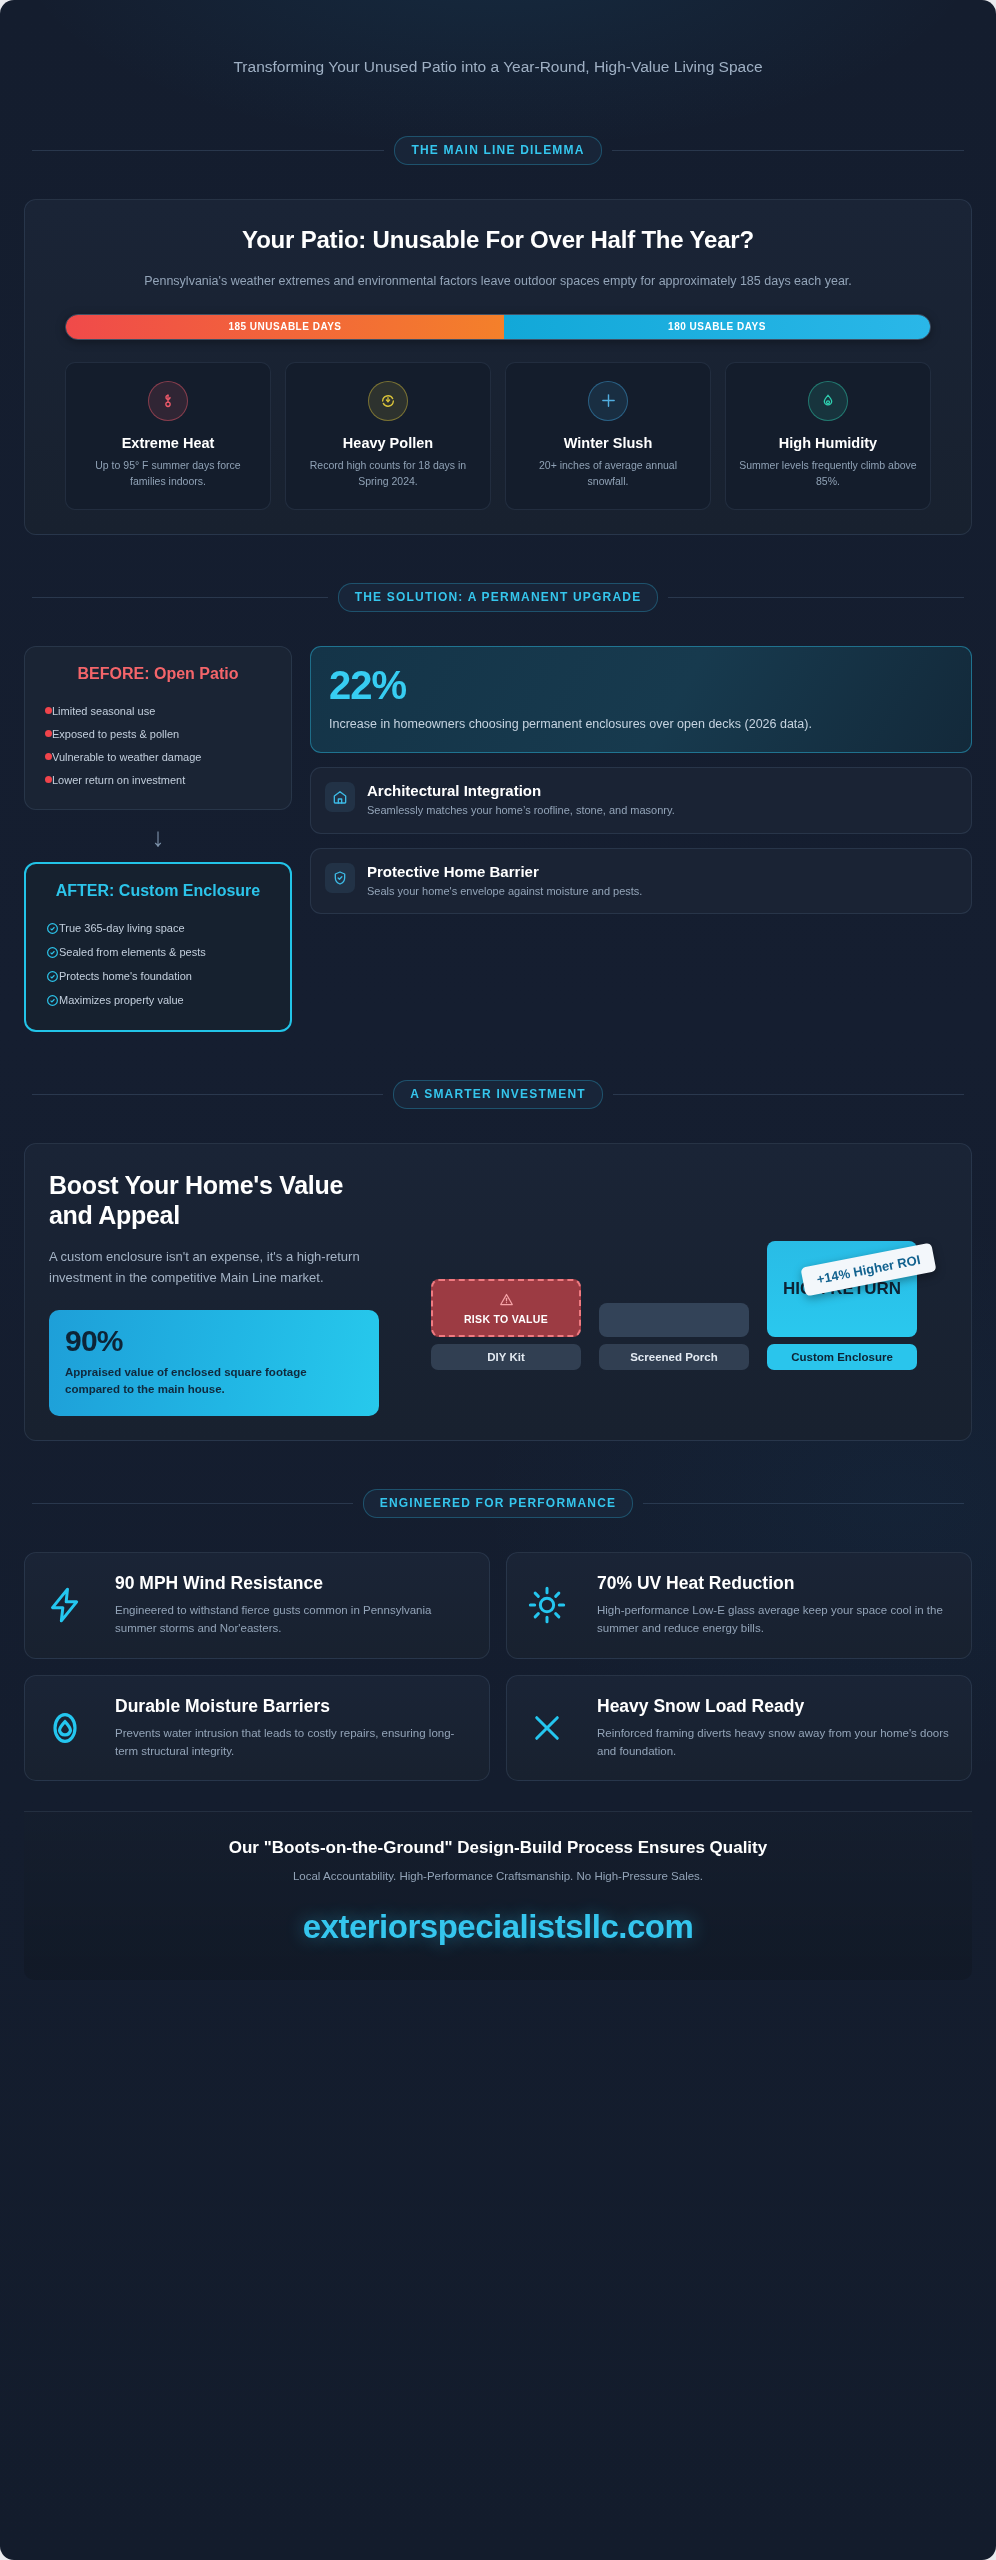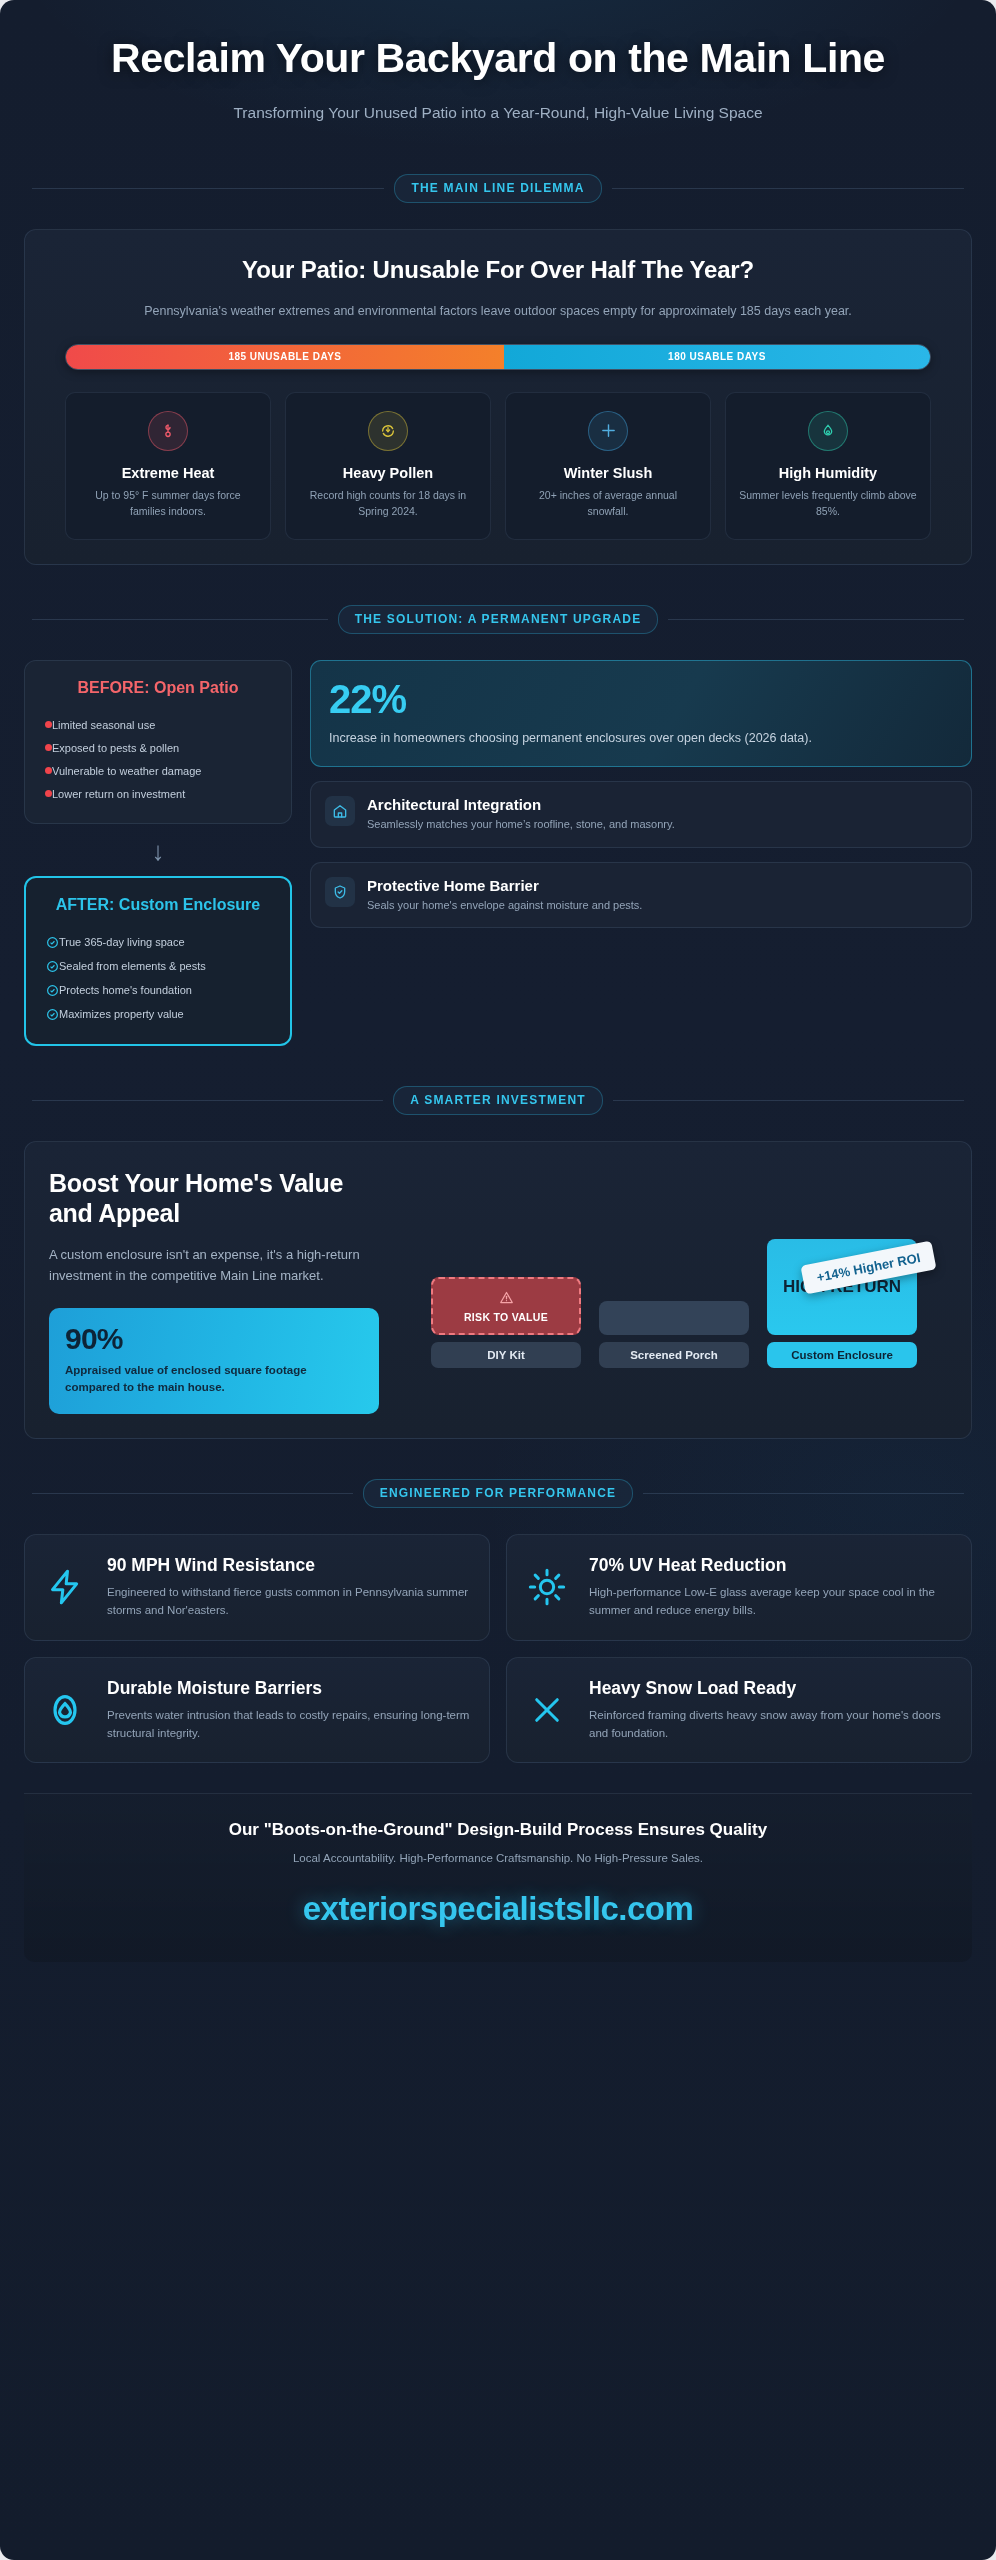--- a/index.html
+++ b/index.html
@@ -37,21 +37,21 @@
     margin-top: 20px; font-size: 15.5px; line-height: 1.45;
     color: #9fb0c4; max-width: 600px; margin-left:auto; margin-right:auto;
   }
 
   
   .sec-label-wrap{
     display:flex; align-items:center; gap:0; padding: 0 32px; margin: 36px 0 22px;
   }
   .sec-line{ flex:1; height:1px; background: rgba(120,150,185,.22); }
   .sec-label{
-    flex:0 0 auto; margin:4px 10px; padding: 6px 16px 7px;
+    flex:0 0 auto; margin:12px 10px; padding: 6px 16px 7px;
     border:1px solid rgba(45,190,230,.30); border-radius: 14px;
     background: rgba(28,44,66,.55);
     color:#35c6ed; font-size: 12px; font-weight:600; letter-spacing: 1.2px;
     white-space: nowrap;
   }
 
   
   .card{
     background: linear-gradient(180deg,#1a2436 0%,#18212f 100%);
     border: 1px solid rgba(120,150,185,.16);
@@ -168,21 +168,21 @@
   .roi-badge{
     position:absolute; right:-18px; top:14px; transform: rotate(-11deg);
     background:#f3f7fb; color:#12628f; font-size:13px; font-weight:700;
     padding: 7px 14px; border-radius:5px; white-space:nowrap;
     box-shadow: 0 3px 10px rgba(0,0,0,.35);
   }
   .warn-tri{ color:#f6a3a7; font-size:15px; line-height:1; }
 
   
   .perf-grid{ display:grid; grid-template-columns: 1fr 1fr; gap: 16px; padding: 0 24px; }
-  .perf{ display:flex; gap:20px; align-items:center; padding: 20px 18px; }
+  .perf{ display:flex; gap:28px; align-items:center; padding: 20px 18px; }
   .perf .pic{ flex:0 0 44px; color:#24c6ef; display:flex;align-items:center;justify-content:center;}
   .perf h4{ color:#fff; font-size:17.5px; font-weight:700; line-height:1.2; }
   .perf p{ color:#93a4b8; font-size:11.5px; line-height:1.6; margin-top:7px; }
 
   
   .footer{
     margin: 30px 24px 0; padding: 26px 20px 34px; text-align:center;
     border-top:1px solid rgba(120,150,185,.18);
     background: linear-gradient(180deg, rgba(22,31,46,.7), rgba(17,25,38,.85));
     border-radius: 0 0 10px 10px;
@@ -194,21 +194,20 @@
     text-shadow: 0 0 18px rgba(45,190,235,.45);
   }
 </style>
 </head>
 <body>
 
 <div class="page">
 <div class="inner">
 
   <div class="hero">
-    <h1>Reclaim Your Backyard on the Main Line</h1>
     <p>Transforming Your Unused Patio into a Year-Round, High-Value Living Space</p>
   </div>
 
   <div class="sec-label-wrap">
     <div class="sec-line"></div>
     <div class="sec-label">THE MAIN LINE DILEMMA</div>
     <div class="sec-line"></div>
   </div>
 
   <div class="wrap">

